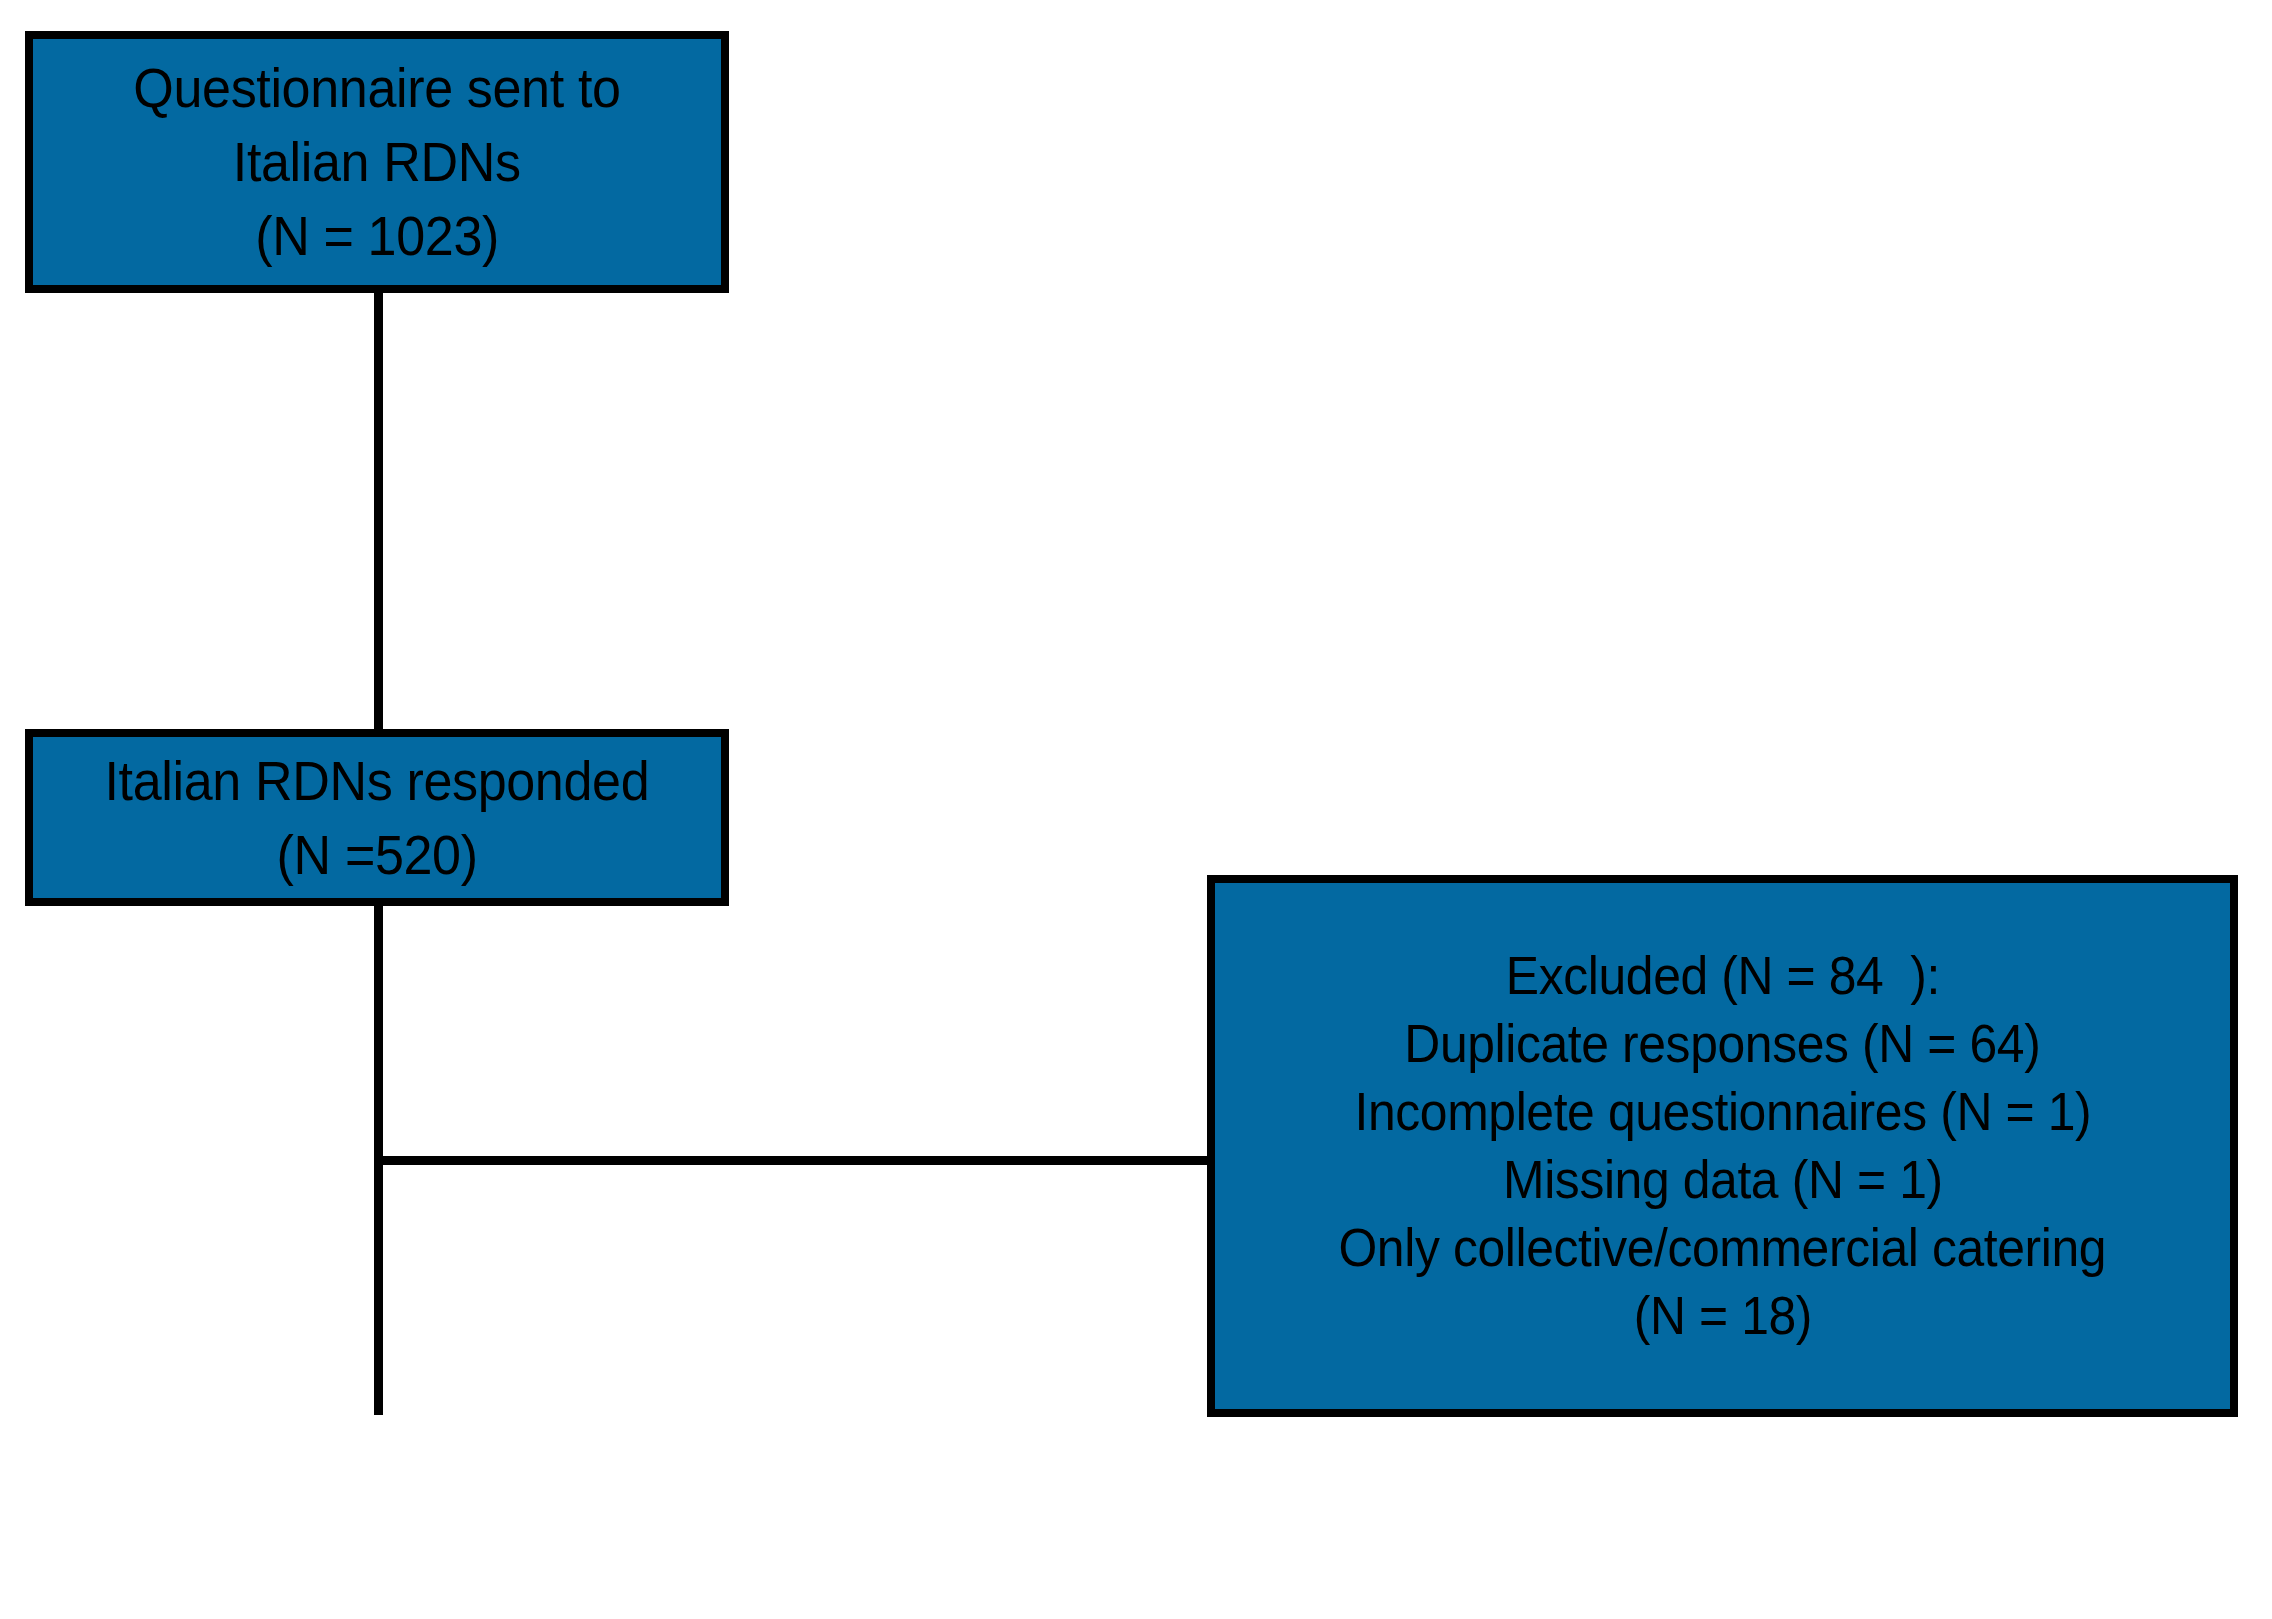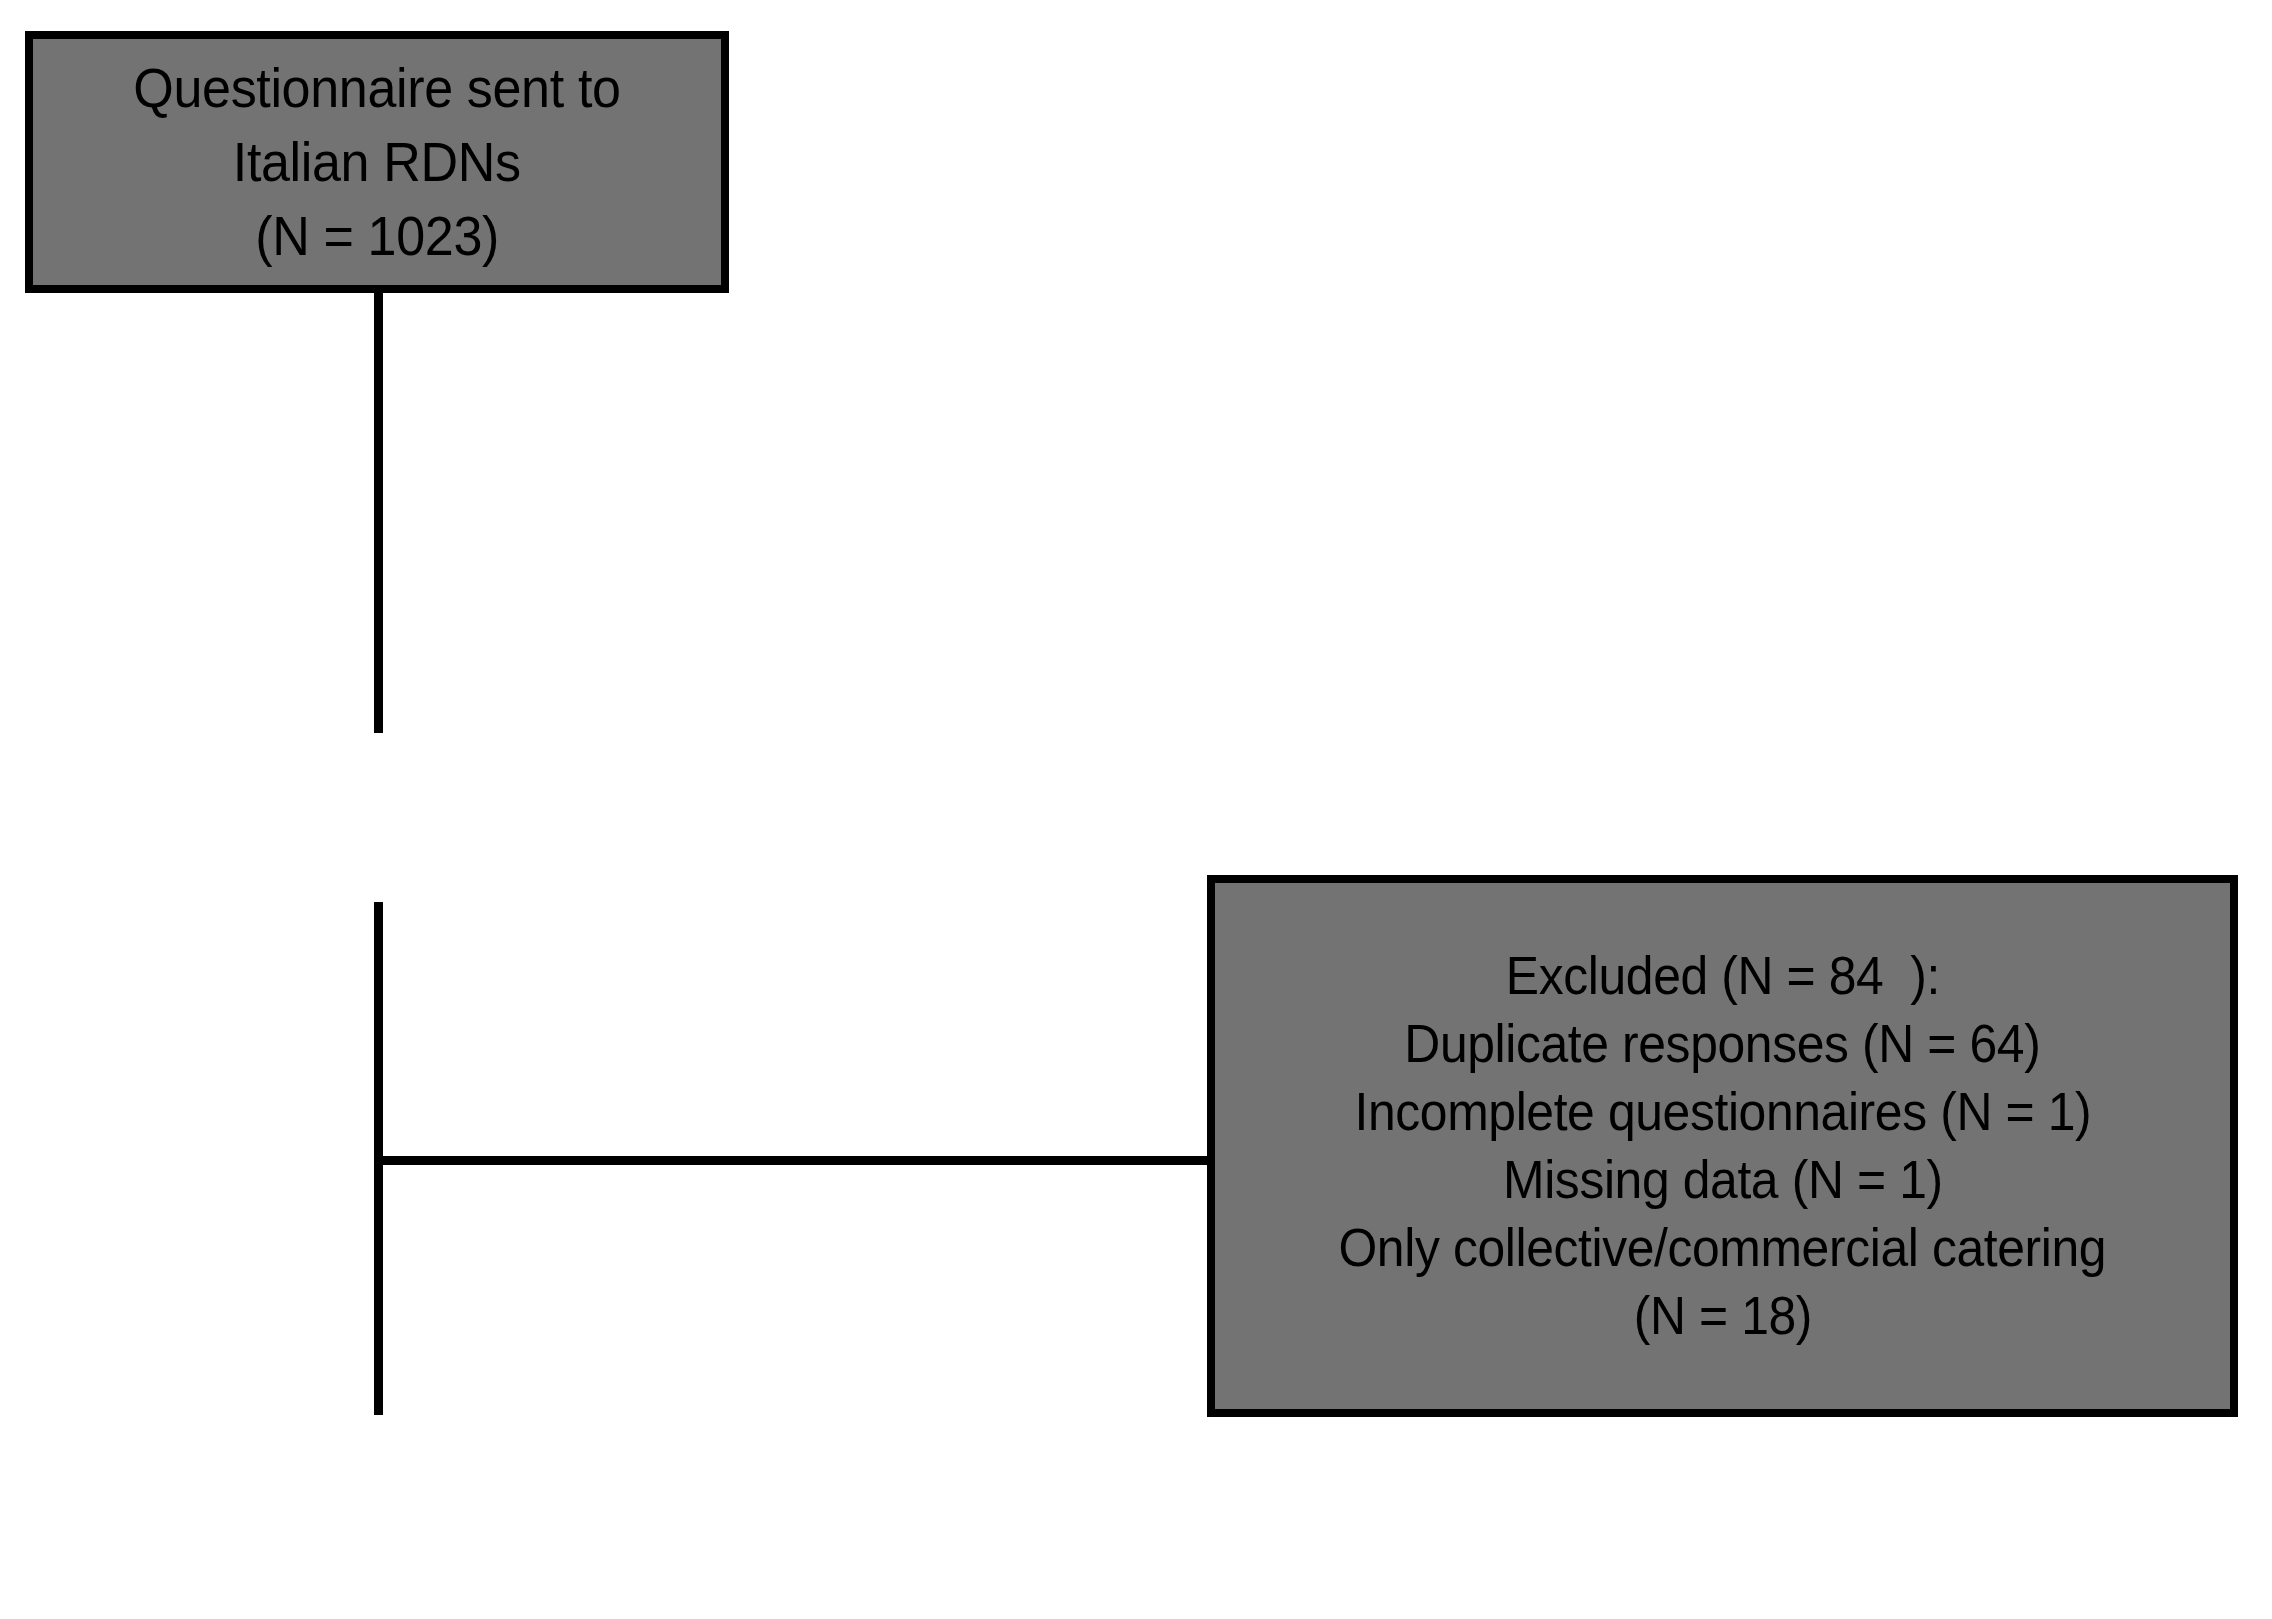--- a/index.html
+++ b/index.html
@@ -16,21 +16,21 @@
     height: 1620px;
     background: #ffffff;
     overflow: hidden;
   }
 
   
   .flow-box {
     position: absolute;
     box-sizing: border-box;
     border: 8.6px solid #000000;
-    background: #737373;
+    background: #0369a1;
     display: flex;
     flex-direction: column;
     align-items: center;
     justify-content: center;
     text-align: right;
   }
   .flow-box .line {
     display: block;
     color: #000000;
     white-space: pre;
@@ -128,20 +128,24 @@
   <div class="conn-v" id="conn-sent-responded"></div>
   <div class="conn-v" id="conn-responded-analyzed"></div>
   <div class="conn-h" id="conn-excluded"></div>
 
   <div class="flow-box" id="box-sent">
     <span class="line">Questionnaire sent to</span>
     <span class="line">Italian RDNs</span>
     <span class="line">(N = 1023)</span>
   </div>
 
+  <div class="flow-box" id="box-responded">
+    <span class="line">Italian RDNs responded</span>
+    <span class="line">(N =520)</span>
+  </div>
 
   <div class="flow-box" id="box-excluded">
     <span class="line">Excluded (N = 84  ):</span>
     <span class="line">Duplicate responses (N = 64)</span>
     <span class="line">Incomplete questionnaires (N = 1)</span>
     <span class="line">Missing data (N = 1)</span>
     <span class="line">Only collective/commercial catering</span>
     <span class="line">(N = 18)</span>
   </div>
 

